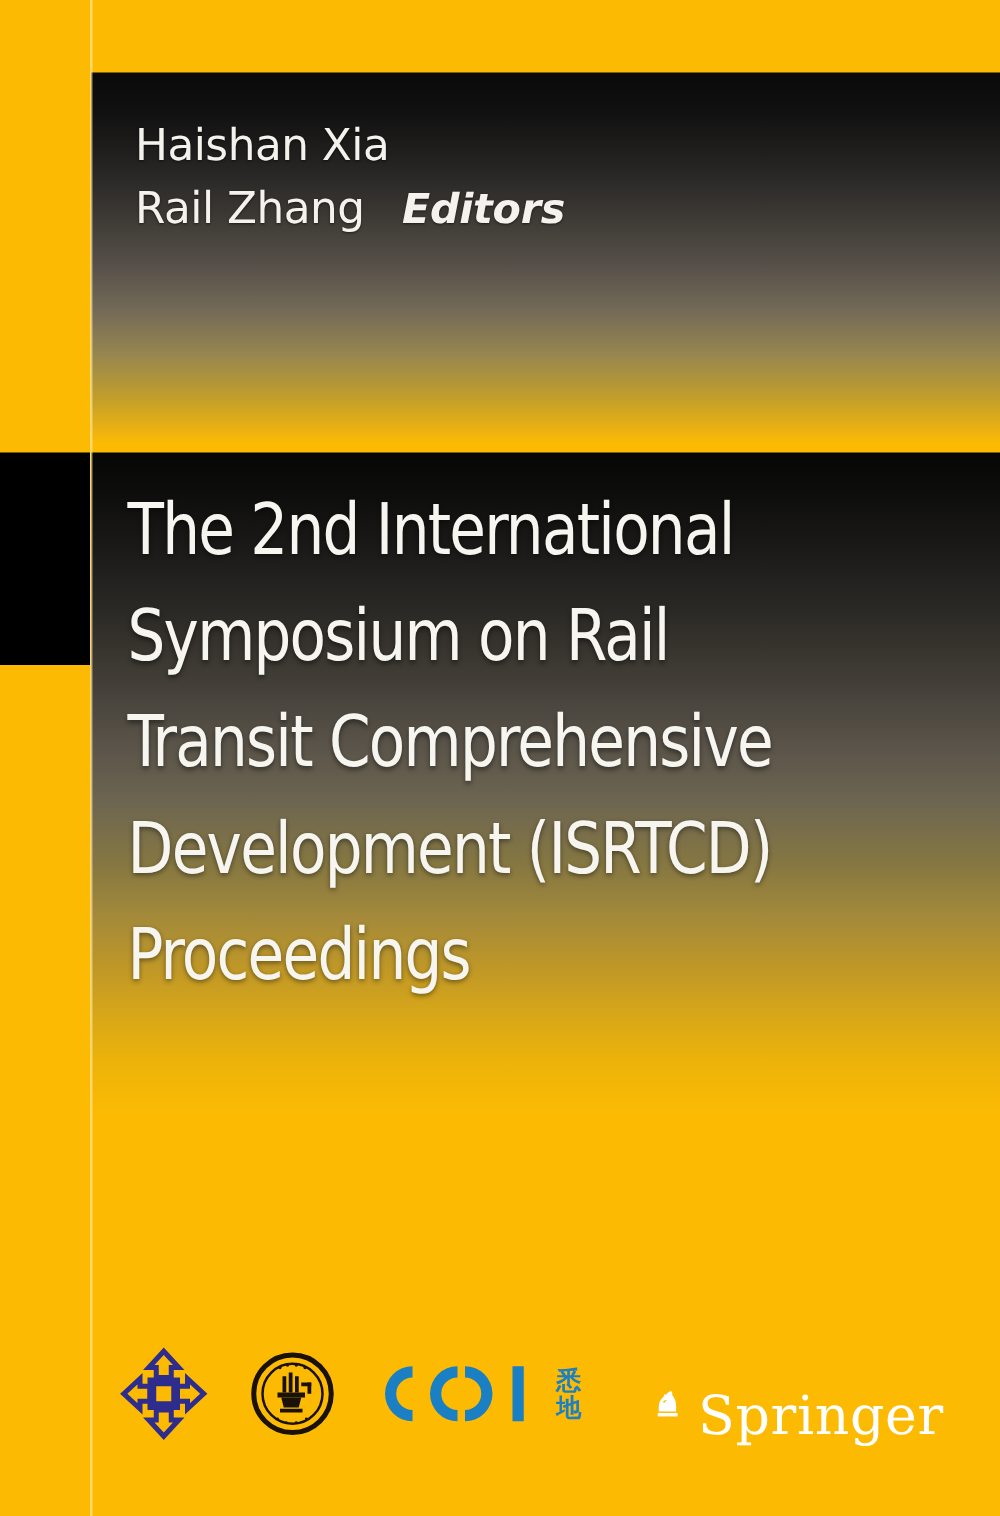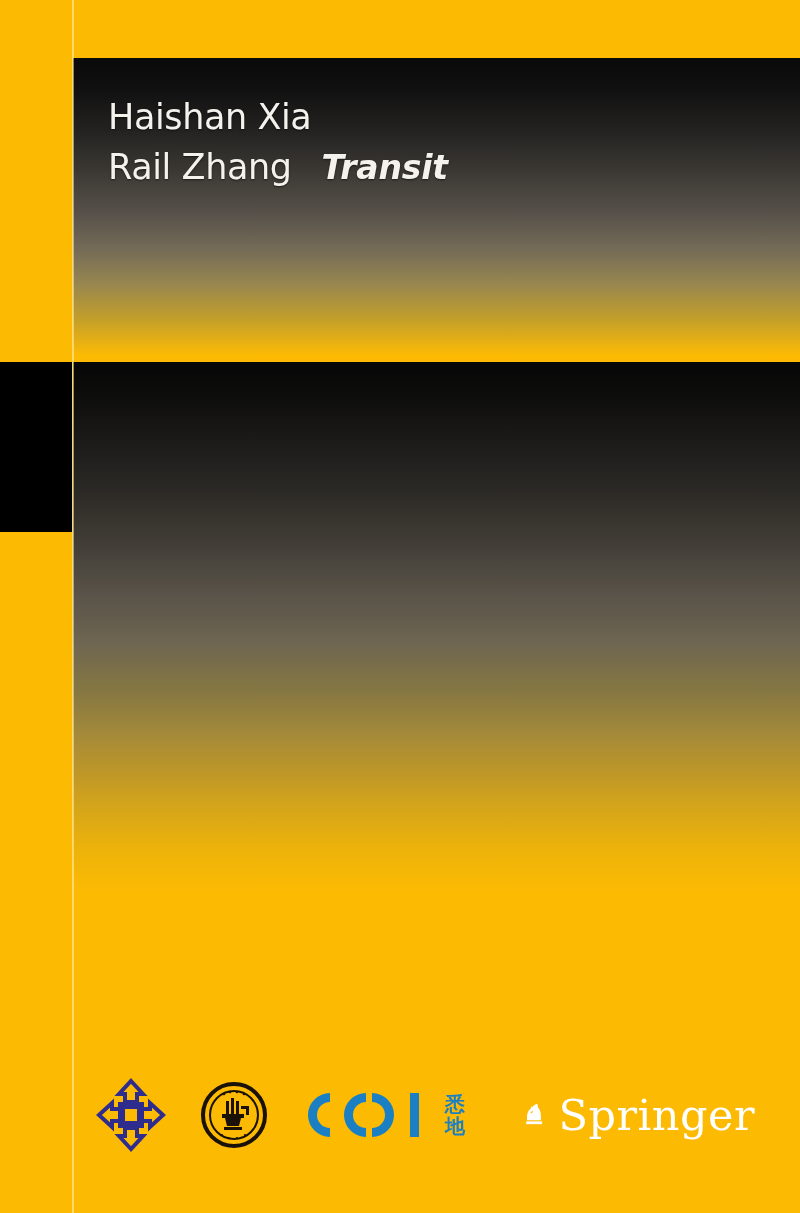--- a/index.html
+++ b/index.html
@@ -169,21 +169,21 @@
     font-family: "DejaVu Sans", sans-serif;
     font-size: 20px;
     font-weight: 700;
     line-height: 22px;
   }
 
   
   .logo-springer { left: 430px; width: 230px; height: 80px; }
   .springer-wrap {
     display: flex;
-    align-items: center;
+    align-items: flex-end;
     height: 80px;
   }
   .springer-word {
     color: #ffffff;
     font-family: "DejaVu Serif", "Liberation Serif", serif;
     font-size: 43px;
     font-weight: 400;
     letter-spacing: 0.5px;
     margin-left: 12px;
     line-height: 1;
@@ -197,23 +197,30 @@
   <div class="panel-authors"></div>
 
   <div class="panel-title"></div>
 
   <div class="spine-block"></div>
 
   <div class="hinge-line"></div>
 
   <div class="authors">
     <div class="author-line">Haishan Xia</div>
-    <div class="author-line"><span>Rail Zhang</span><span class="editors-tag">Transit</span></div>
+    <div class="author-line"><span>Rail Zhang</span><span class="editors-tag">Editors</span></div>
   </div>
 
+  <div class="title-block">
+    <div class="title-line">The 2nd International</div>
+    <div class="title-line">Symposium on Rail</div>
+    <div class="title-line">Transit Comprehensive</div>
+    <div class="title-line">Development (ISRTCD)</div>
+    <div class="title-line">Proceedings</div>
+  </div>
 
   <div class="logo-row">
 
     <div class="logo-slot logo-geo">
       <svg width="72" height="80" viewBox="0 0 72 80">
         <g fill="none" stroke="#2E2C8C" stroke-width="4">
 
           <path d="M36 6 L48 19 L42 19 L42 27 L30 27 L30 19 L24 19 Z"></path>
 
           <path d="M36 74 L24 61 L30 61 L30 53 L42 53 L42 61 L48 61 Z"></path>

